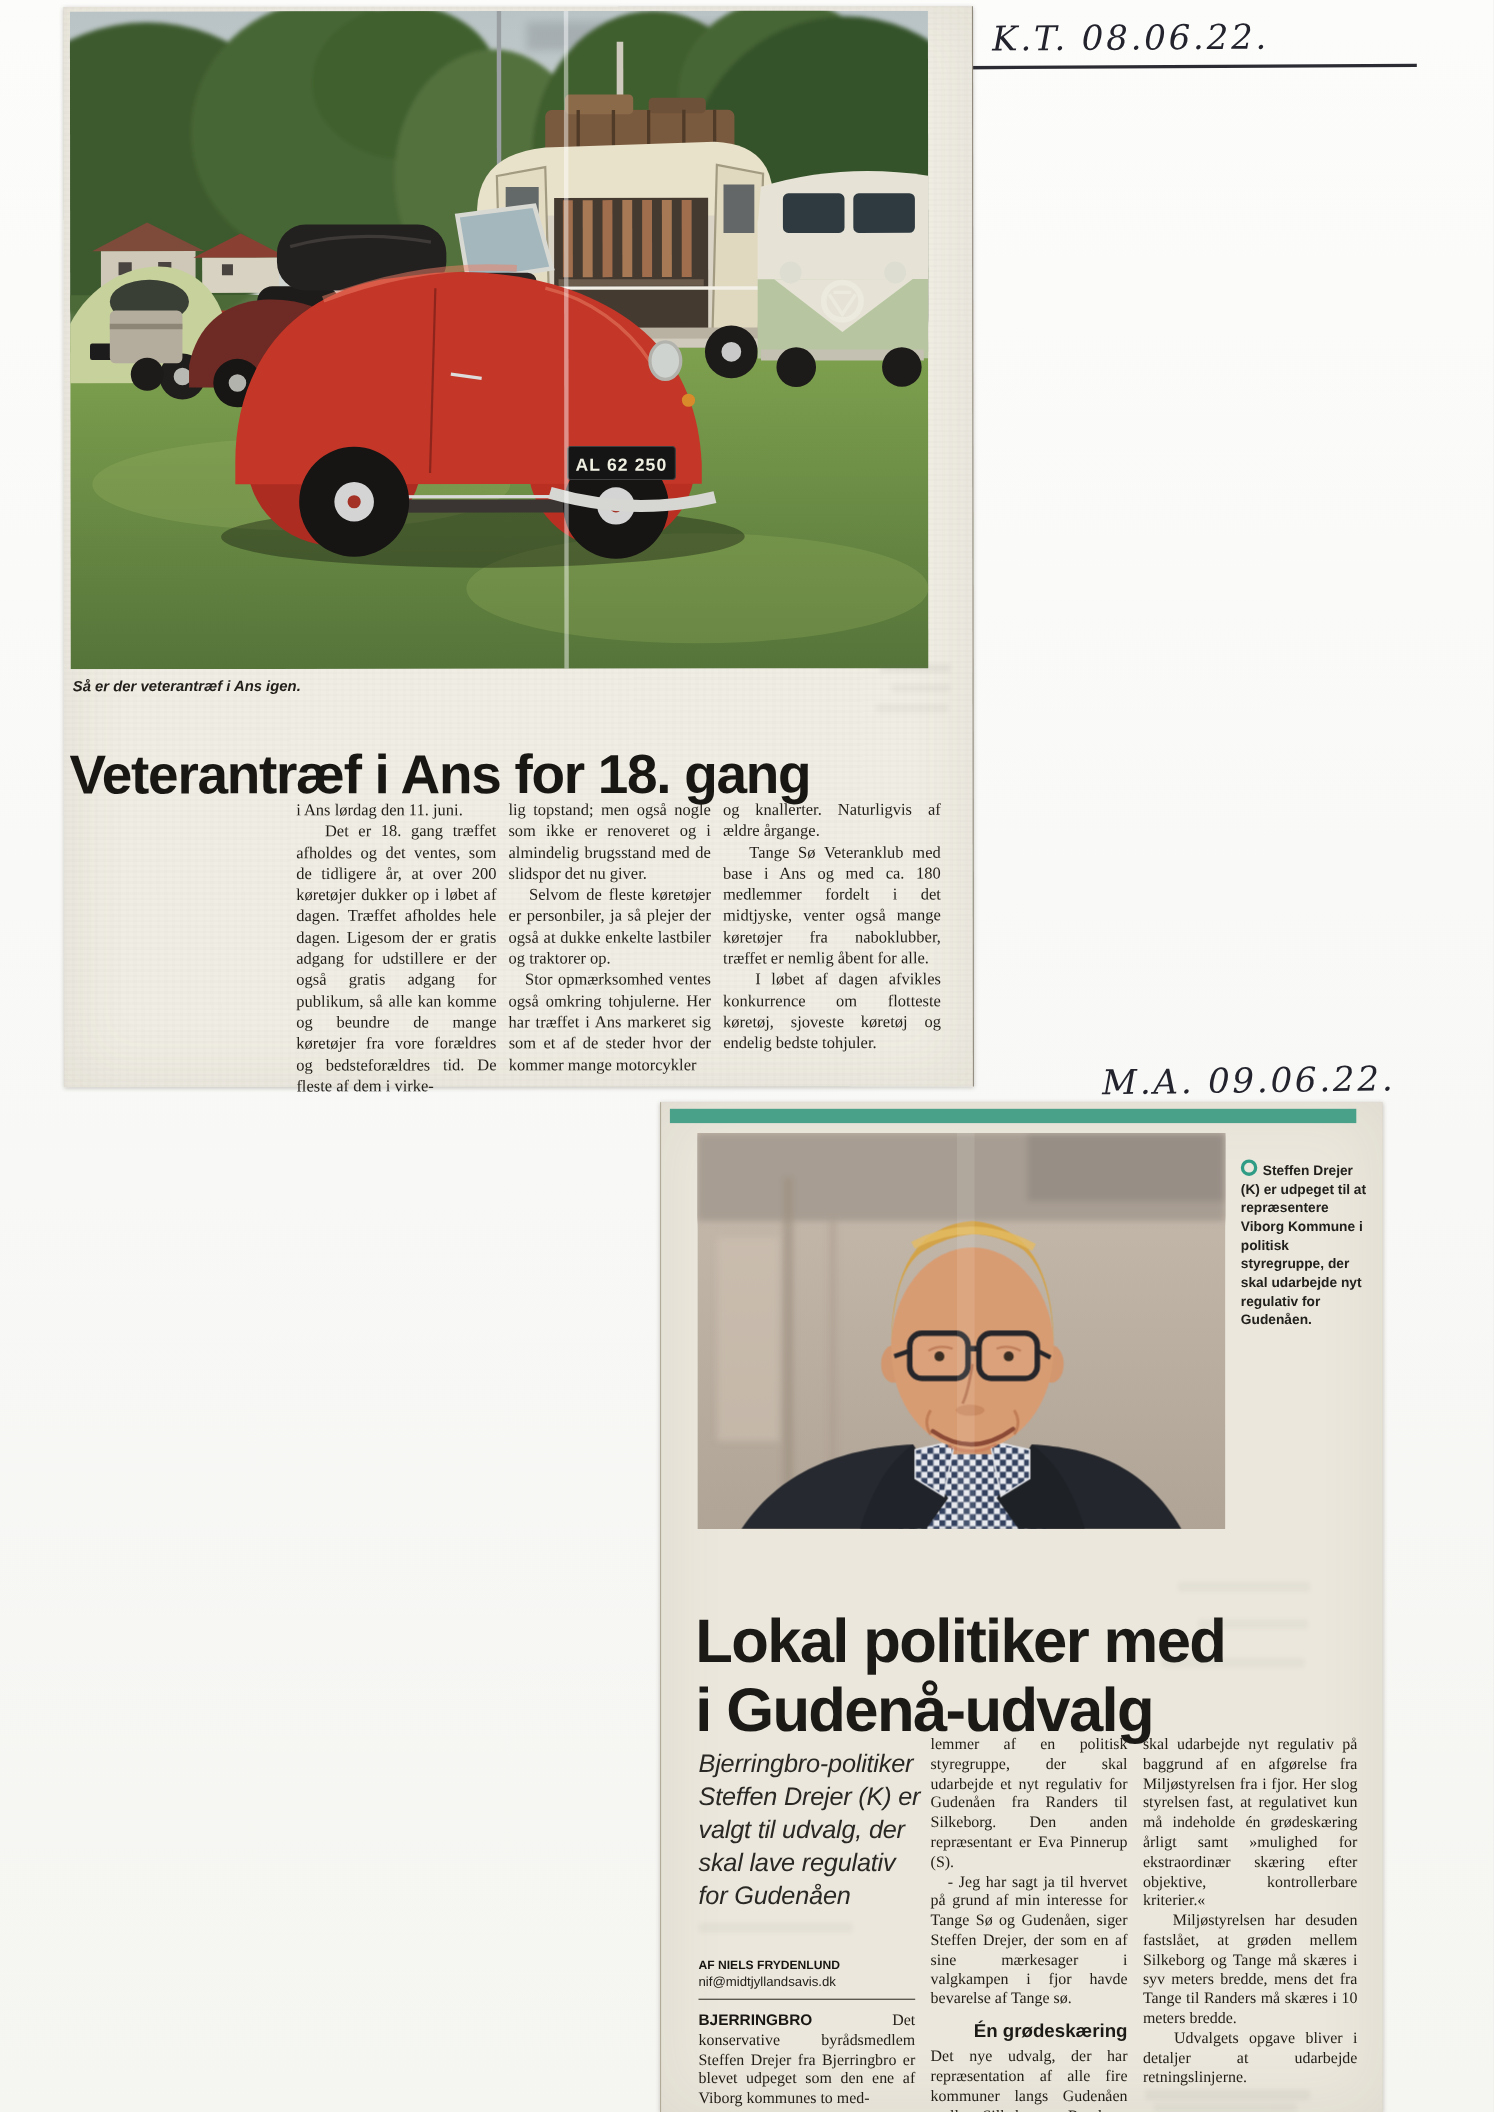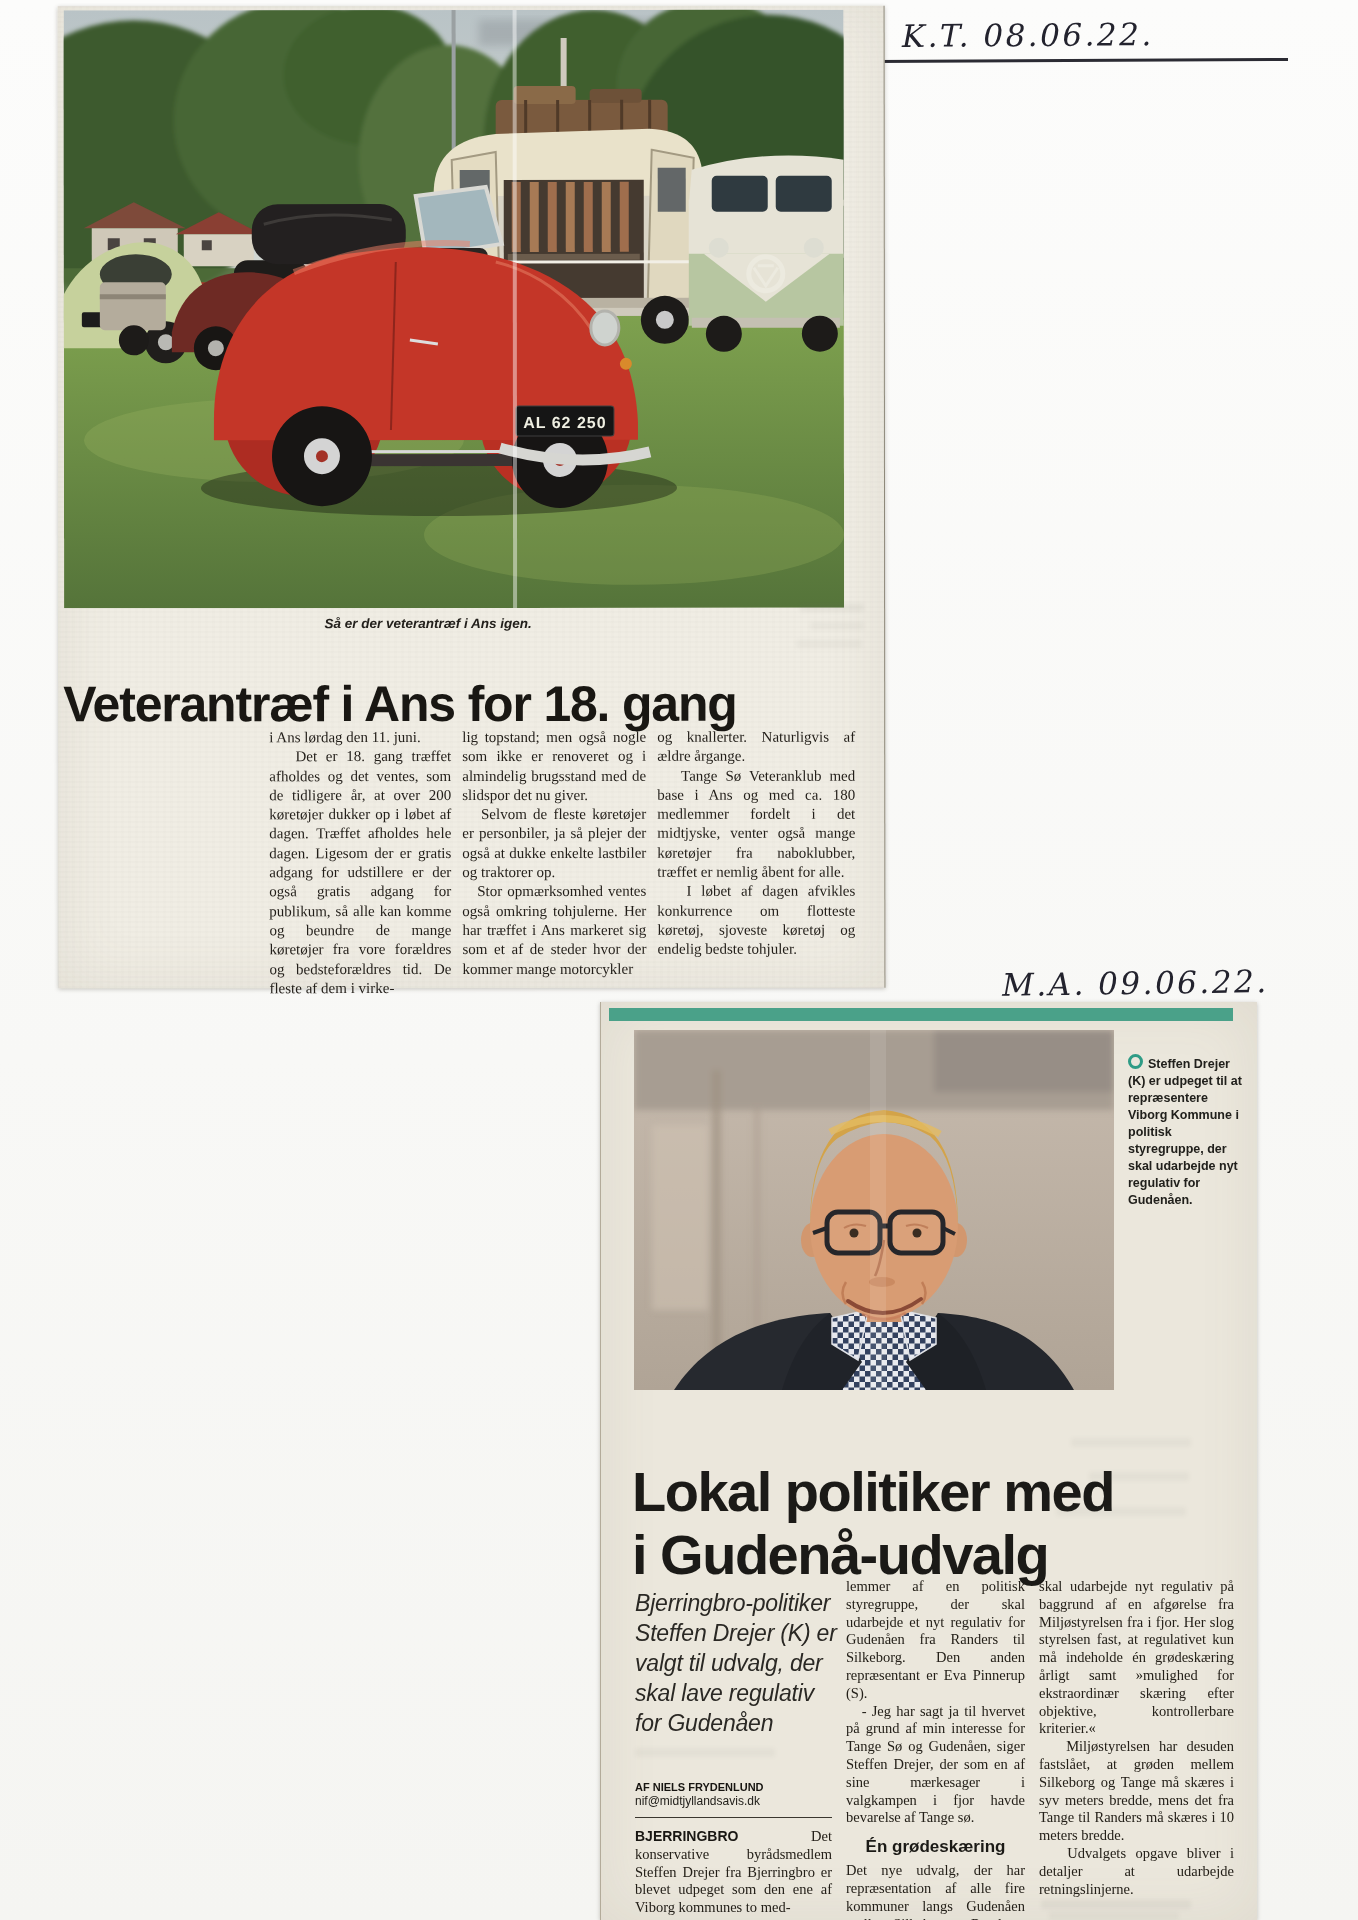--- a/index.html
+++ b/index.html
@@ -8,22 +8,22 @@
     background:linear-gradient(180deg,#fcfcfb 0%,#f8f8f6 55%,#f5f5f2 100%);}
   
   .clipping{position:absolute;background:#f0ede4;
     background-image:repeating-linear-gradient(0deg,rgba(0,0,0,0.013) 0 2px,transparent 2px 5px),
                      repeating-linear-gradient(90deg,rgba(90,80,60,0.012) 0 3px,transparent 3px 7px);
     box-shadow:0 1px 4px rgba(60,55,40,.28), inset 0 0 60px rgba(120,110,85,.10);}
   .clip1{left:58px;top:6px;width:814px;height:982px;border-right:1px solid #8e897b;transform:rotate(-0.05deg);padding-left:12px;}
   .clip2{left:600px;top:1002px;width:656px;height:918px;border-left:1px solid #b3ab9a;background:#ebe7dc;overflow:hidden;}
   
   .photo1{position:absolute;left:6px;top:4px;width:780px;height:598px;display:block;}
-  .caption1{position:absolute;left:20px;top:610px;width:700px;
-    font:italic 700 13.5px/16px "Liberation Sans",sans-serif;color:#23201c;text-align:center;}
+  .caption1{position:absolute;left:8px;top:610px;width:700px;
+    font:italic 700 13.5px/16px "Liberation Sans",sans-serif;color:#23201c;}
   .headline1{position:absolute;left:5px;top:636px;width:800px;
     font:700 50px/56px "Liberation Sans",sans-serif;letter-spacing:-1.2px;color:#191713;}
   .a1cols{position:absolute;left:8px;top:722px;width:796px;display:grid;
     grid-template-columns:192px 182px 184px 198px;column-gap:11px;}
   .standfirst1{font:400 22px/26.5px "Liberation Sans",sans-serif;color:#23211d;letter-spacing:-0.2px;}
   .serif{font:400 15px/19.3px "Liberation Serif",serif;color:#221e19;text-align:justify;}
   .pre{white-space:pre-wrap;}
   .kicker{font:700 14.5px "Liberation Sans",sans-serif;color:#181612;}
   .a1col1p{margin-top:54px;}
   
@@ -43,21 +43,21 @@
     font:700 56px/63px "Liberation Sans",sans-serif;letter-spacing:-1.5px;color:#1b1a17;}
   .standfirst2{position:absolute;left:34px;top:586px;width:208px;
     font:italic 400 23px/30px "Liberation Sans",sans-serif;color:#2a2824;letter-spacing:-0.2px;}
   .byline{position:absolute;left:34px;top:778px;width:197px;border-bottom:1.5px solid #3a372f;padding-bottom:8px;}
   .byline .by1{font:700 11px/14px "Liberation Sans",sans-serif;color:#171511;}
   .byline .by2{font:400 12px/15px "Liberation Sans",sans-serif;color:#23211c;}
   .serif2{font:400 14.5px/17.8px "Liberation Serif",serif;color:#242019;text-align:justify;}
   .a2col1{position:absolute;left:34px;top:826px;width:197px;}
   .a2col2{position:absolute;left:245px;top:576px;width:179px;}
   .a2col3{position:absolute;left:438px;top:576px;width:195px;}
-  .subhead2{font:700 17px/20px "Liberation Sans",sans-serif;color:#1b1a16;margin:10px 0 5px 0;text-align:center;}
+  .subhead2{font:700 17px/20px "Liberation Sans",sans-serif;color:#1b1a16;margin:10px 0 5px 0;text-align:right;}
   .kicker2{font:700 14px "Liberation Sans",sans-serif;color:#181612;}
   p{margin:0;}
   
   .ghost{position:absolute;background:#6c6e66;opacity:.08;filter:blur(2px);border-radius:2px;}
   .ghost.g2{opacity:.06;}
 </style>
 </head>
 <body>
 
 <div class="scan-page">

